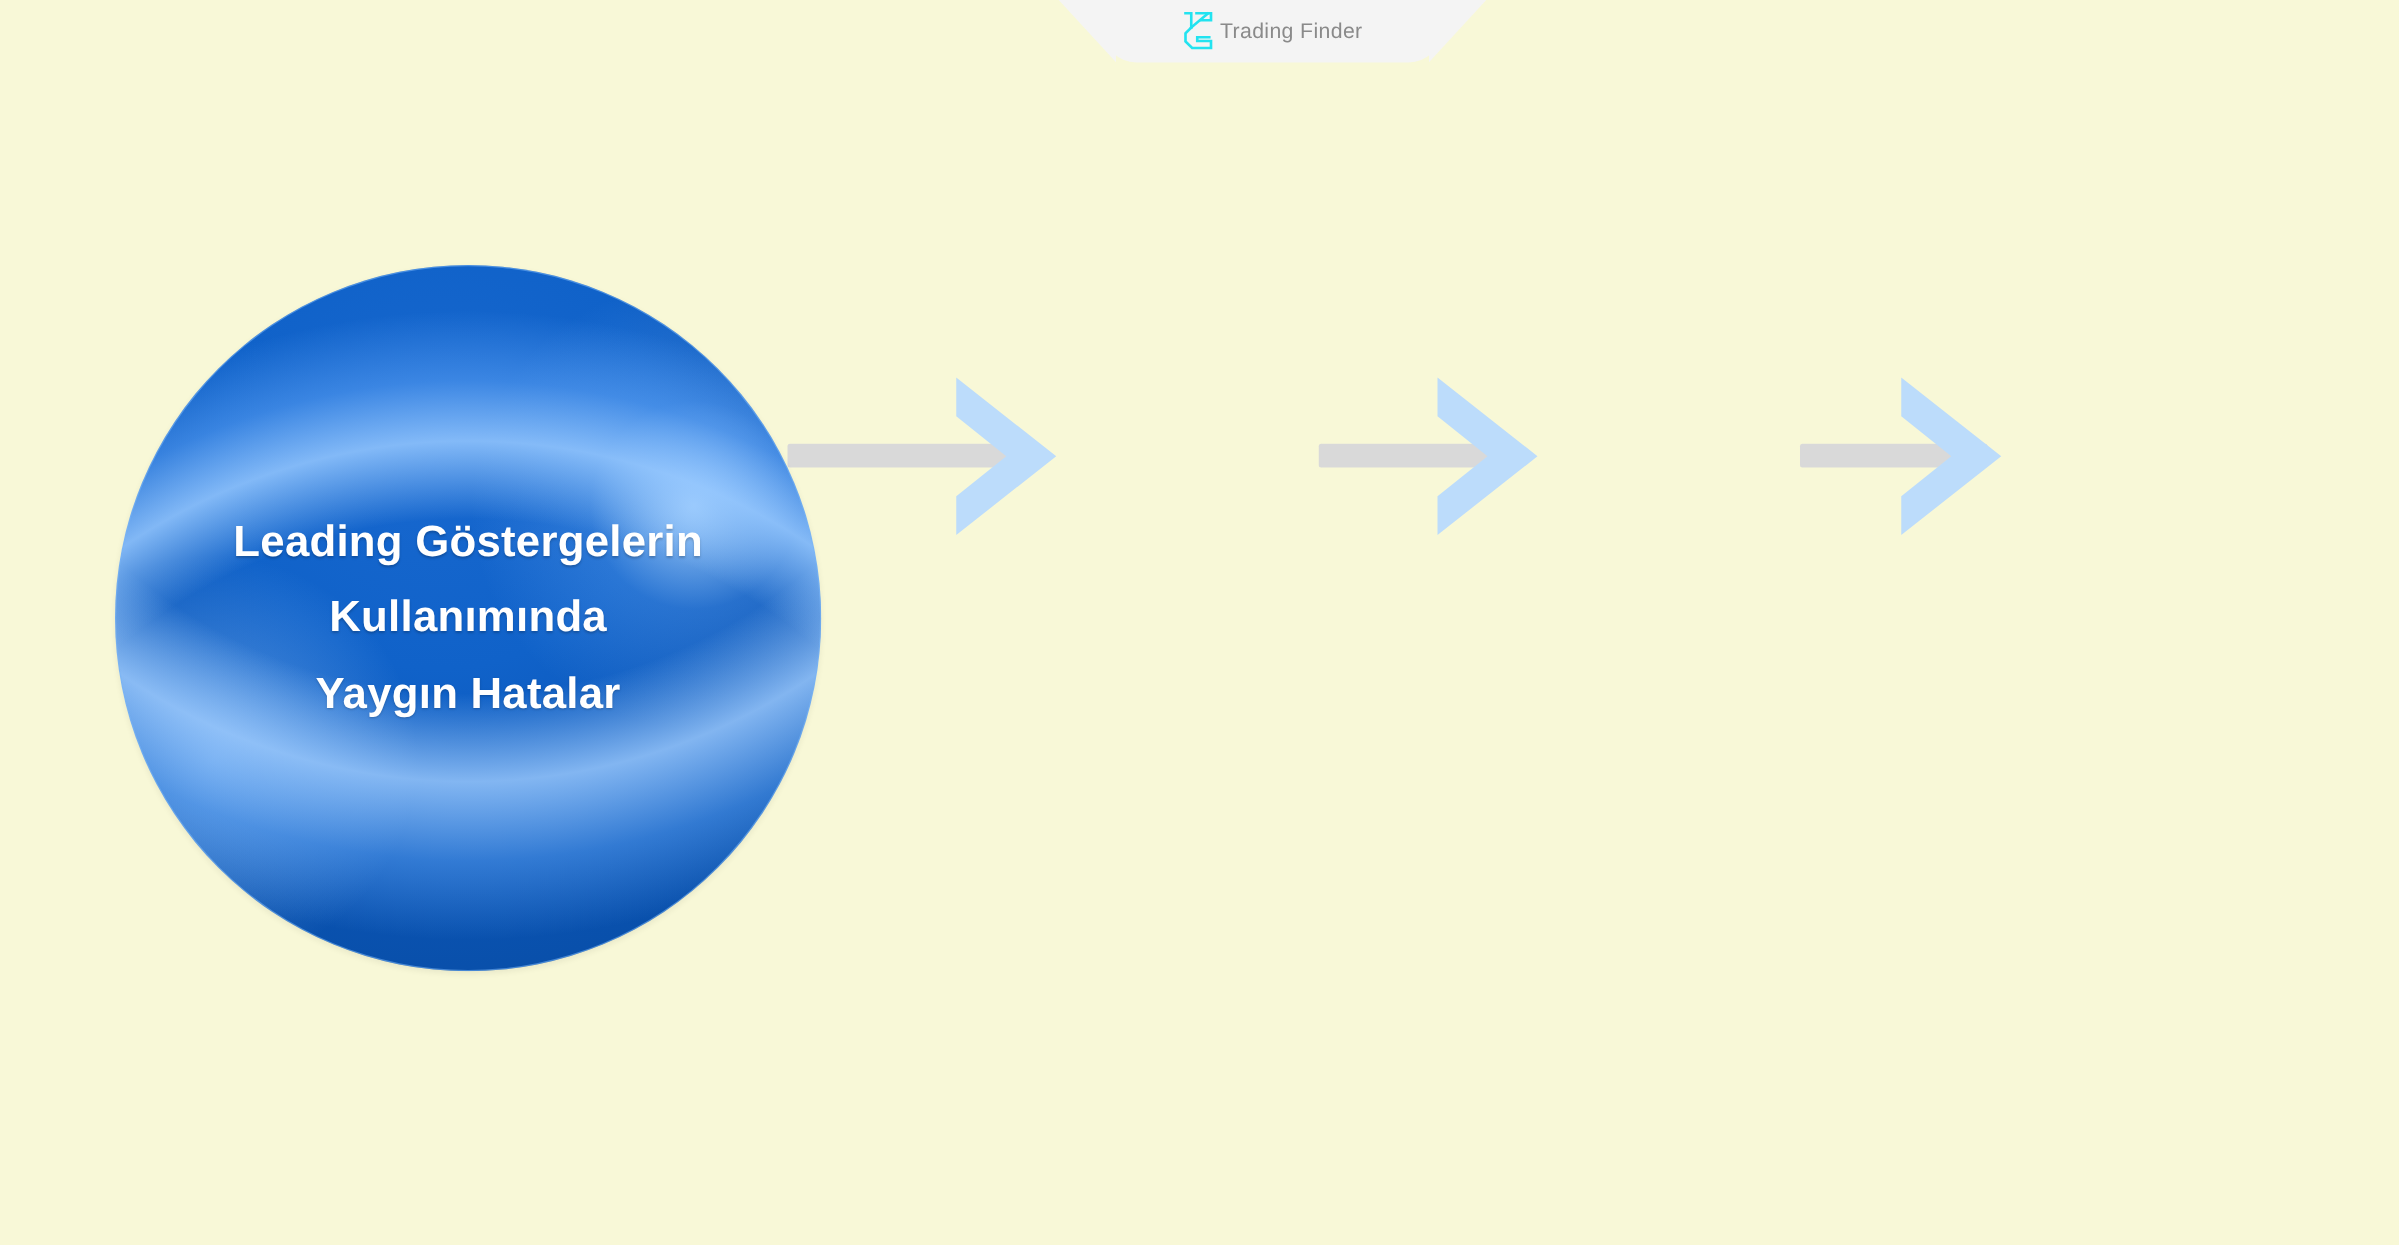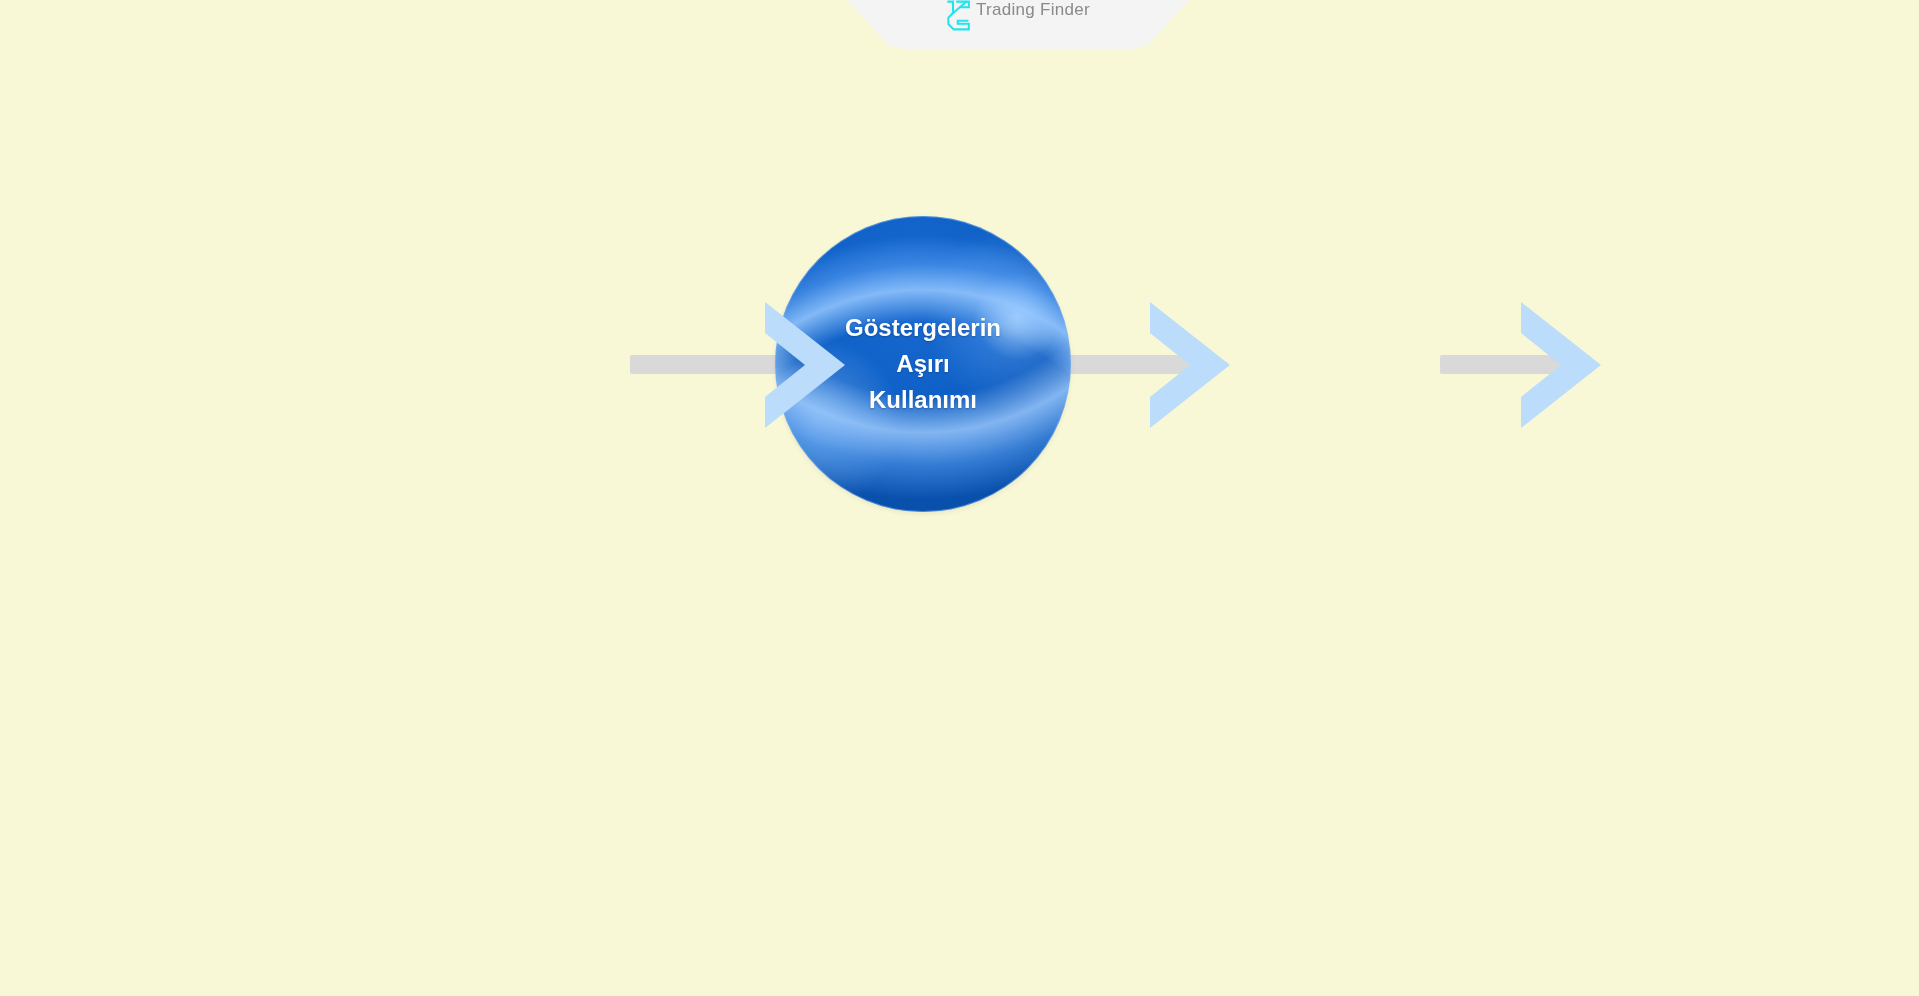--- a/index.html
+++ b/index.html
@@ -10,21 +10,21 @@
     position:relative;
   }
 
   #stage { position:absolute; inset:0; }
 
   
   .wm-tab{
     position:absolute; top:0; left:883px; width:270px; height:50px;
     background:#f4f4f4;
     border-bottom-left-radius:26px; border-bottom-right-radius:26px;
-    display:flex; align-items:flex-start; justify-content:center; gap:5px;
+    display:flex; align-items:center; justify-content:center; gap:5px;
     box-shadow:0 0 0 0 rgba(0,0,0,0);
   }
   .wm-tab::before,.wm-tab::after{
     content:""; position:absolute; top:0; width:46px; height:50px;
     background:#f4f4f4;
   }
   .wm-tab::before{ left:-36px; clip-path:polygon(100% 0,100% 100%,0 0); }
   .wm-tab::after { right:-36px; clip-path:polygon(0 0,0 100%,100% 0); }
   .wm-logo{ position:relative; z-index:2; width:25px; height:32px; display:block; }
   .wm-name{
@@ -106,26 +106,26 @@
         <path d="M7.0 13.0 L2.4 17.6 v6.5 l5.3 5.3 h15.1 v-5.6 h-11.0 v-3.0 h9.6" stroke="#22e3f0"></path>
       </g>
     </svg>
     <span class="wm-name" style="color: rgb(138, 138, 138);">Trading Finder</span>
   </div>
 
   <div class="bar" style="left: 630px; top: 355px; width: 200px; background: rgb(217, 217, 217);"></div>
   <div class="bar" style="left: 1055px; top: 355px; width: 155px; background: rgb(217, 217, 217);"></div>
   <div class="bar" style="left: 1440px; top: 355px; width: 150px; background: rgb(217, 217, 217);"></div>
 
+  <div class="node big" style="left:92px;top:212px;width:565px;height:565px;">
+    <div class="node-label">Leading Göstergelerin
+Kullanımında
+Yaygın Hatalar</div>
+  </div>
 
-  <div class="node sm" style="left:775px;top:216px;width:296px;height:296px;">
-    <div class="node-label">Göstergelerin
-Aşırı
-Kullanımı</div>
-  </div>
 
 
 
   <svg class="chev" style="left:761px;top:298px;width:88px;height:134px;" viewBox="0 0 88 134">
     <path d="M4 4 L84 67 L4 130 L4 99 L44 67 L4 35 Z" fill="#bcdcfb"></path>
   </svg>
 
   <svg class="chev" style="left:1146px;top:298px;width:88px;height:134px;" viewBox="0 0 88 134">
     <path d="M4 4 L84 67 L4 130 L4 99 L44 67 L4 35 Z" fill="#bcdcfb"></path>
   </svg>

